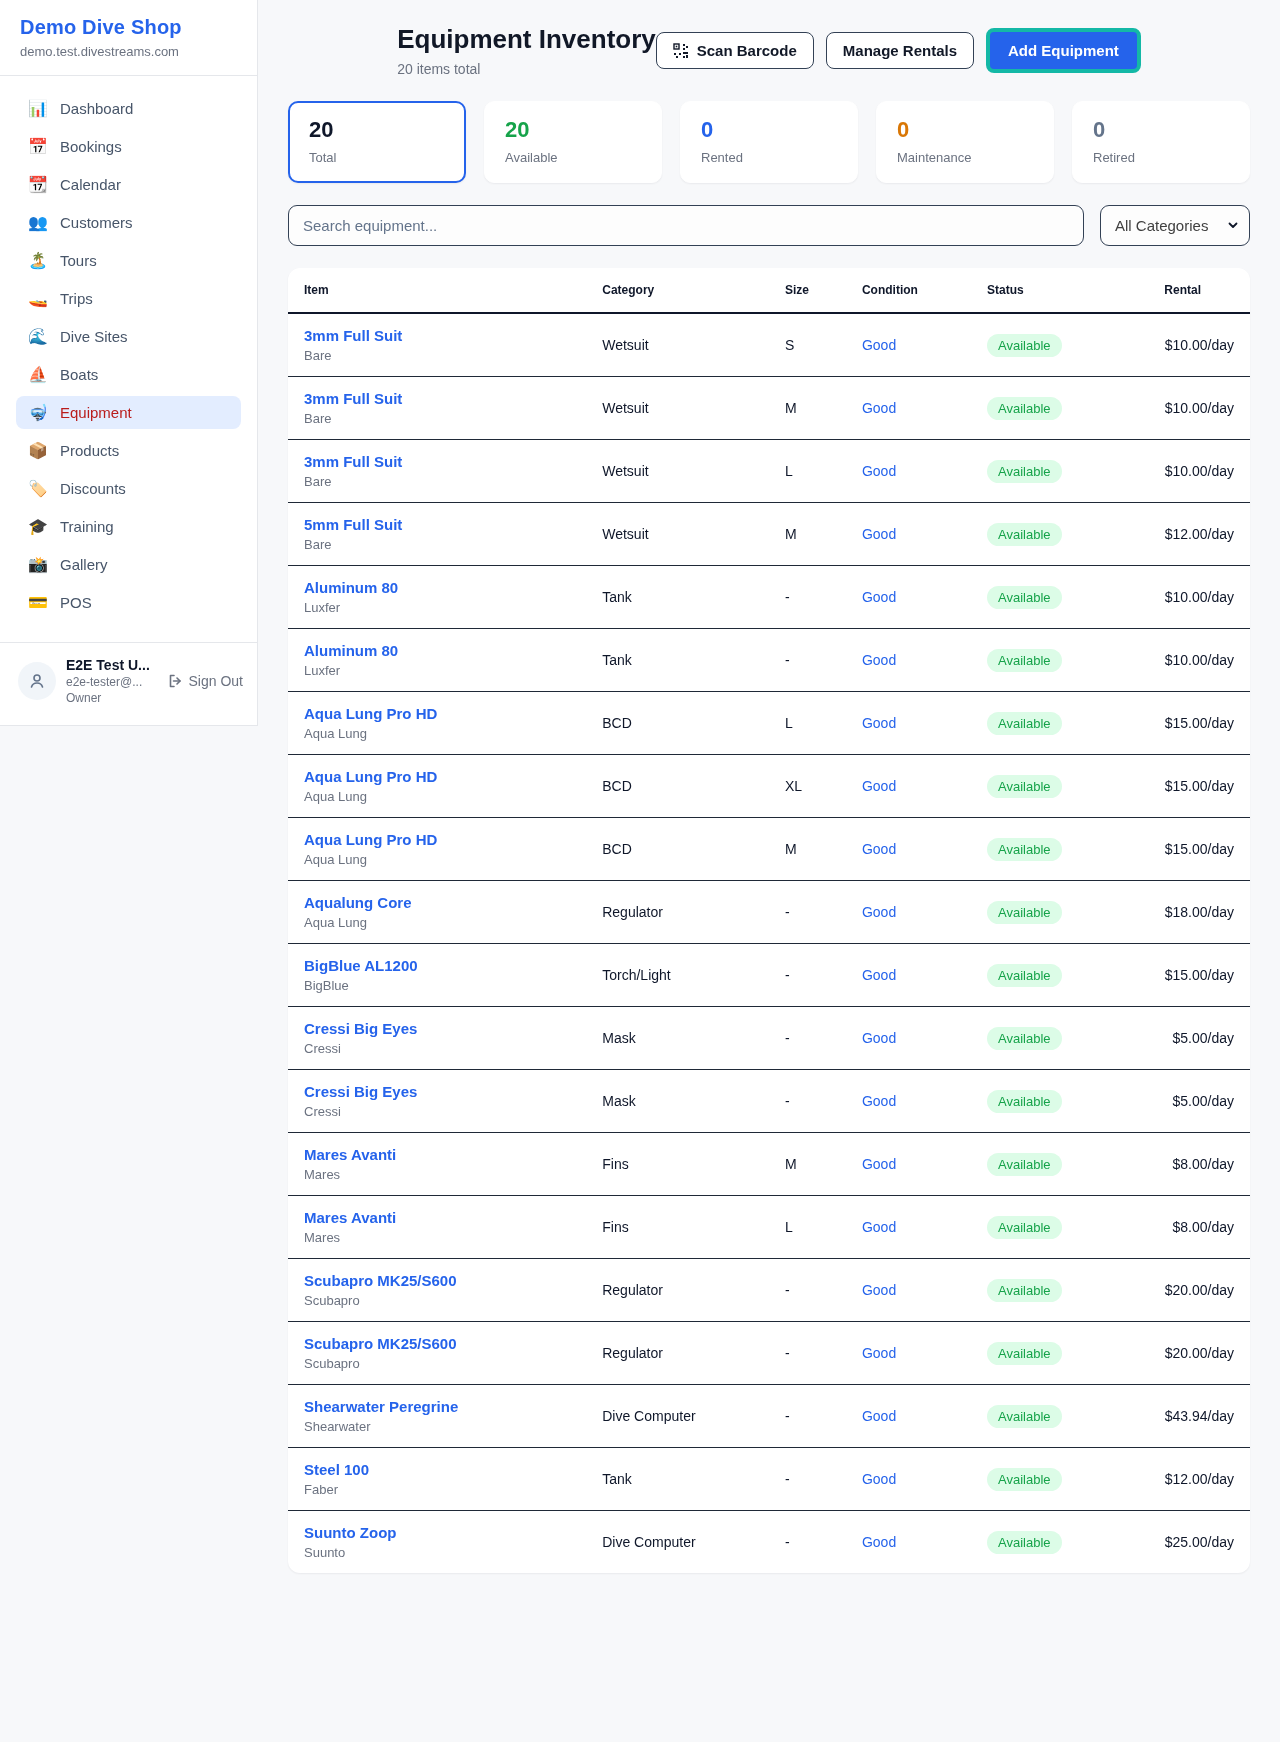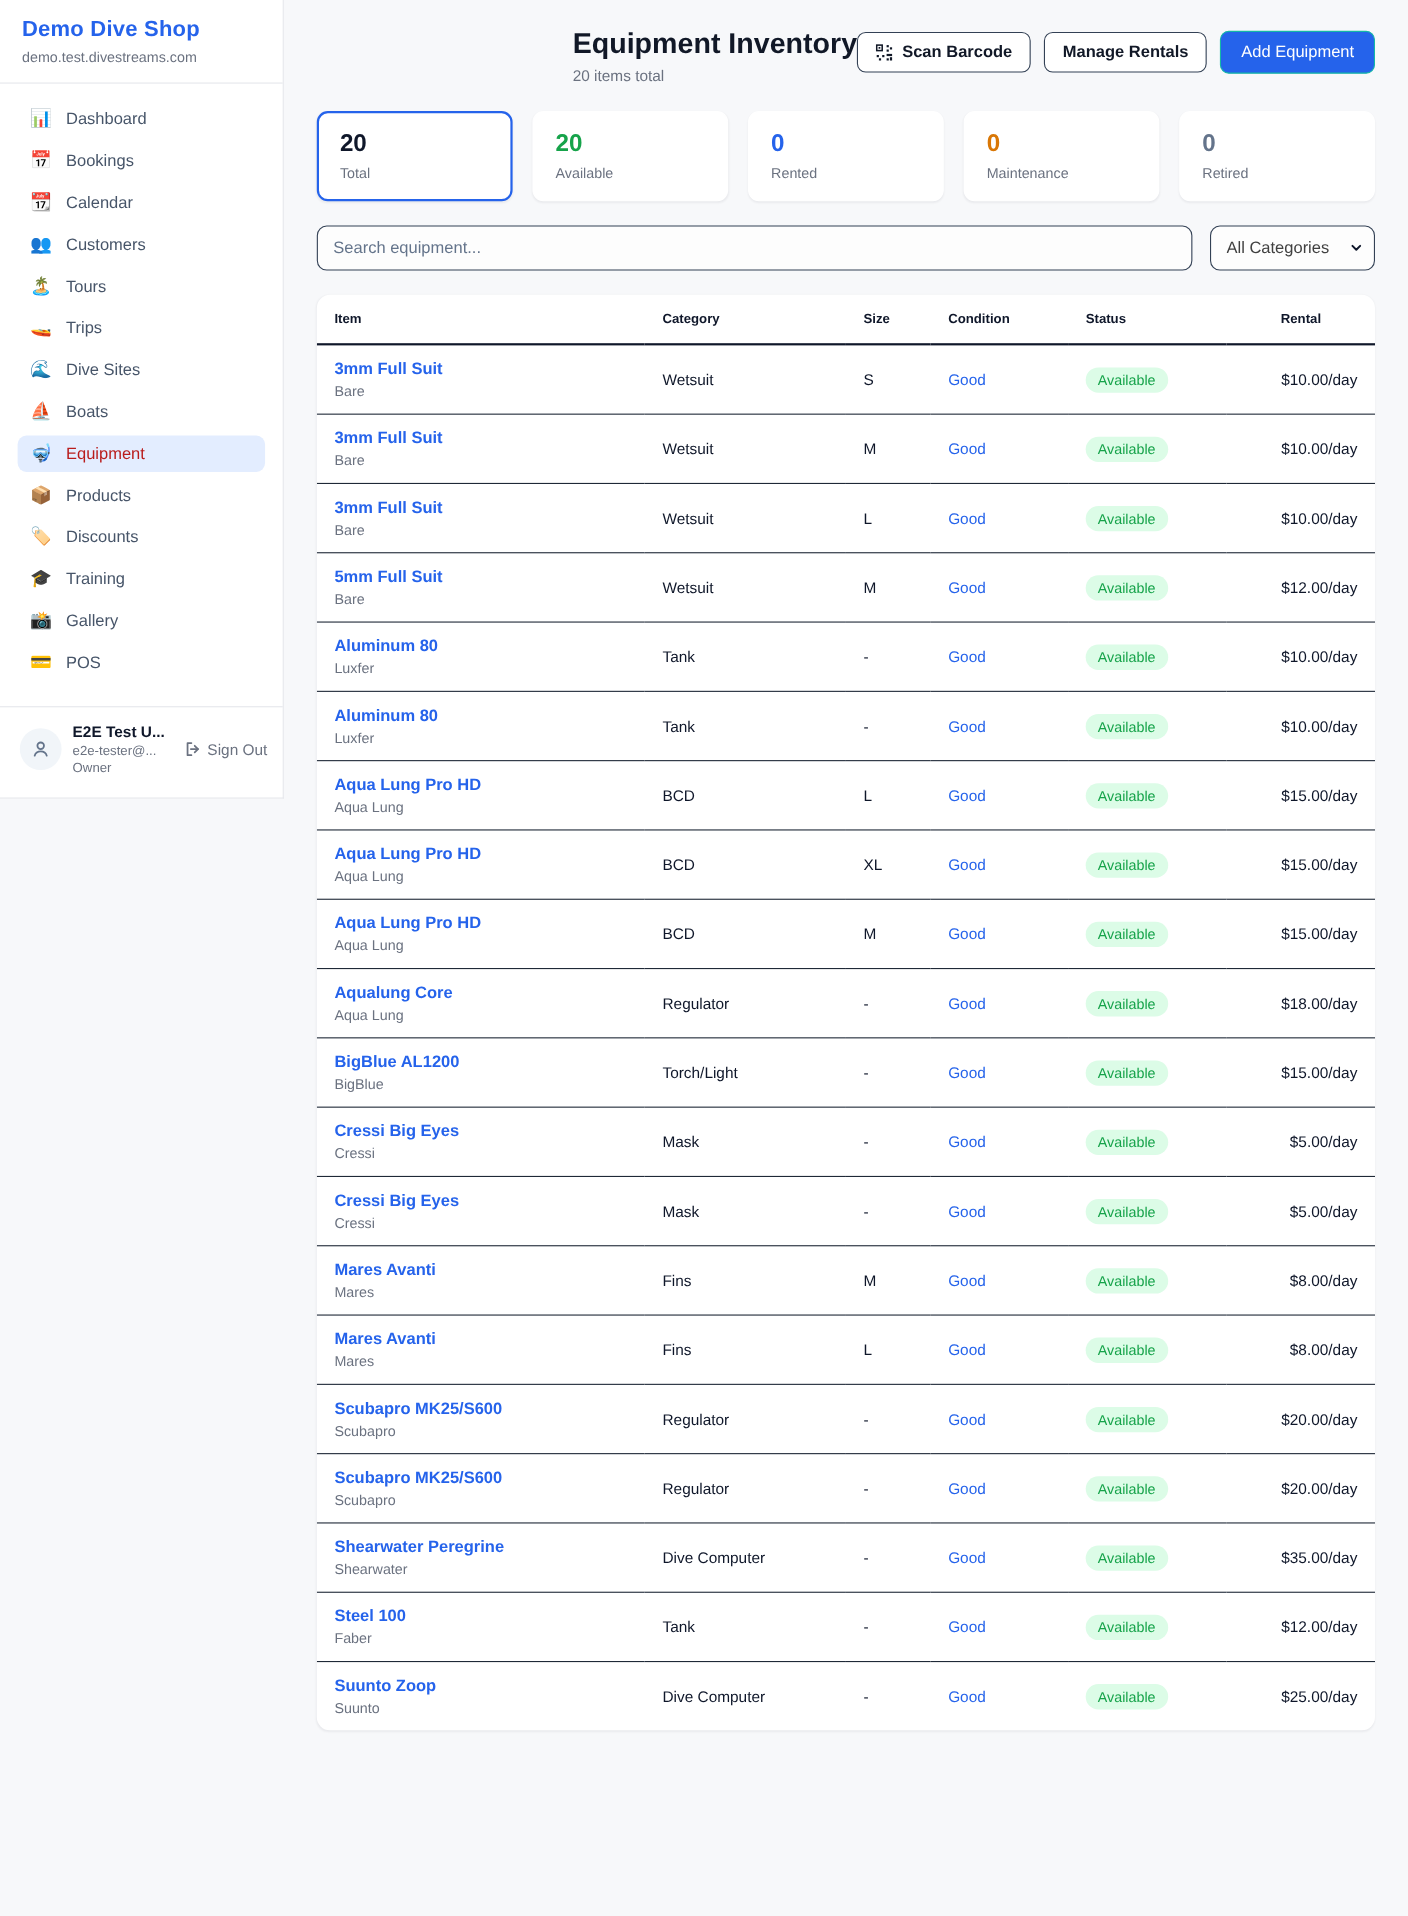--- a/index.html
+++ b/index.html
@@ -18,27 +18,27 @@
   .nav-item.active .nav-label { color:#b91c1c;text-align:center; }
   .user-block { border-top:1px solid #e5e7eb; margin-top:10px; padding:14px 14px 20px 18px; display:flex; align-items:center; gap:10px; }
   .avatar { width:38px; height:38px; min-width:38px; border-radius:50%; background:#f1f5f9; display:flex; align-items:center; justify-content:center; }
   .user-meta { flex:1; min-width:0; }
   .user-name { font-size:14px; font-weight:700; color:#0f172a; white-space:nowrap; overflow:hidden; }
   .user-email, .user-role { font-size:12px; color:#6b7280; margin-top:2px; white-space:nowrap; overflow:hidden; }
   .signout-btn { display:flex; align-items:center; gap:6px; font-size:14px; color:#6b7280; background:none; border:none; cursor:pointer; font-family:inherit; white-space:nowrap; }
 
   
   .main { margin-left:258px; padding:24px 30px 40px; }
-  .page-header { display:flex; justify-content:flex-end; align-items:flex-start; }
+  .page-header { display:flex; justify-content:center; align-items:flex-start; }
   .page-title { font-size:26px; font-weight:700; color:#111827; }
   .page-subtitle { font-size:14px; color:#6b7280; margin-top:6px; }
   .header-actions { display:flex; gap:12px; align-items:center; margin-top:4px; }
   .btn { font-family:inherit; font-size:15px; border-radius:8px; padding:9px 16px; cursor:pointer; display:flex; align-items:center; gap:8px; }
   .btn-outline { background:#ffffff; border:1px solid #334155; color:#111827;font-weight:bold; }
-  .btn-primary { background:#2563eb; border:1px solid #14b8a6; color:#ffffff; font-weight:400; padding:10px 18px; }
+  .btn-primary { background:#2563eb; border:4px solid #14b8a6; color:#ffffff; font-weight:700; padding:10px 18px; }
 
   
   .stats-row { display:flex; gap:18px; margin-top:24px; }
   .stat-card { flex:1; background:#ffffff; border:1px solid #ffffff; border-radius:10px; padding:15px 20px 17px; box-shadow:0 1px 2px rgba(15,23,42,.06); cursor:pointer; }
   .stat-card.selected { border:2px solid #2563eb; padding:14px 19px 16px; }
   .stat-value { font-size:22px; font-weight:700; }
   .stat-label { font-size:13px; color:#6b7280; margin-top:7px; }
 
   
   .filter-row { display:flex; gap:16px; margin-top:22px; }
@@ -541,21 +541,21 @@
               <div class="item-brand">Shearwater</div>
             </td>
             <td class="col-category">Dive Computer</td>
             <td class="col-size">-</td>
             <td class="col-condition">
               <span class="condition-text">Good</span>
             </td>
             <td class="col-status">
               <span class="status-badge">Available</span>
             </td>
-            <td class="col-rental cell-rental">$35.00/day</td>
+            <td class="col-rental cell-rental">$43.94/day</td>
           </tr>
 
           <tr>
             <td class="col-item">
               <a class="item-link">Steel 100</a>
               <div class="item-brand">Faber</div>
             </td>
             <td class="col-category">Tank</td>
             <td class="col-size">-</td>
             <td class="col-condition">

